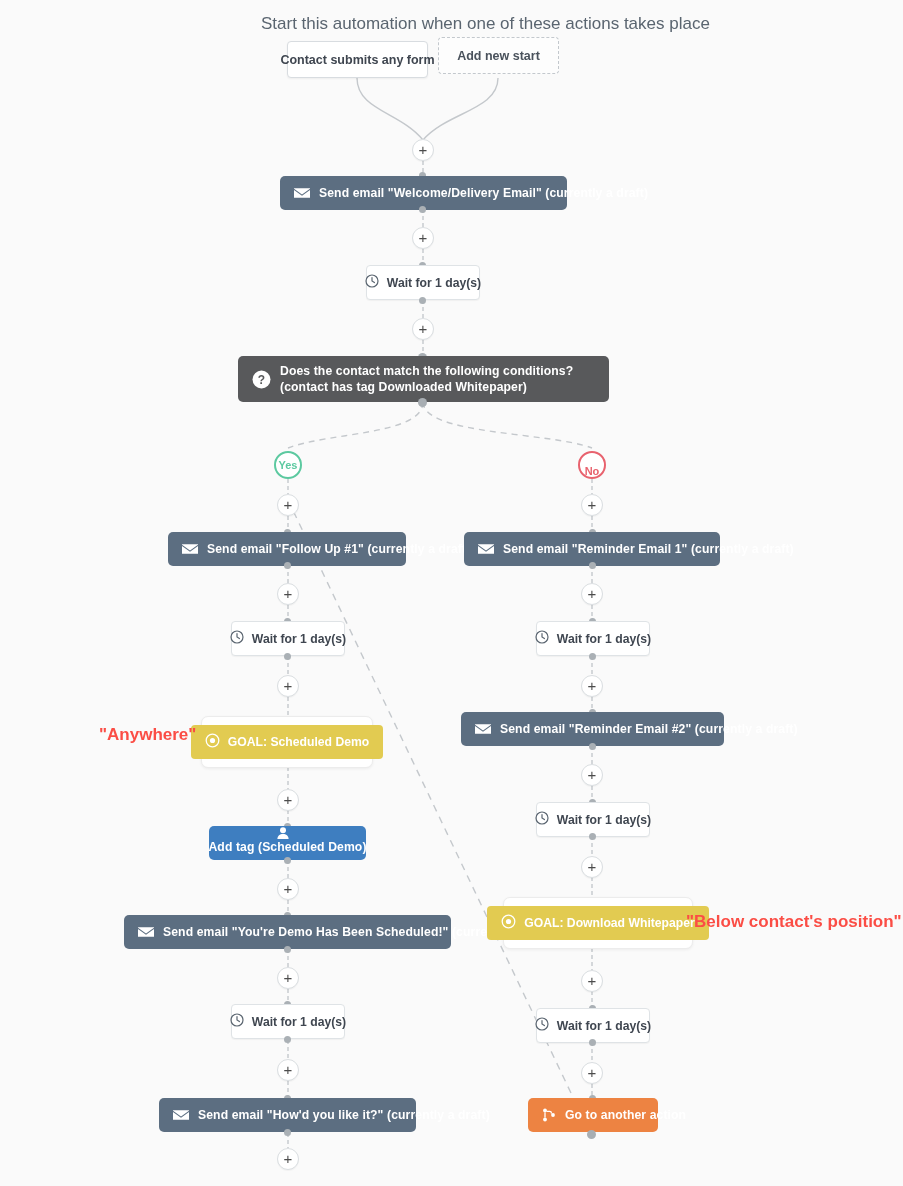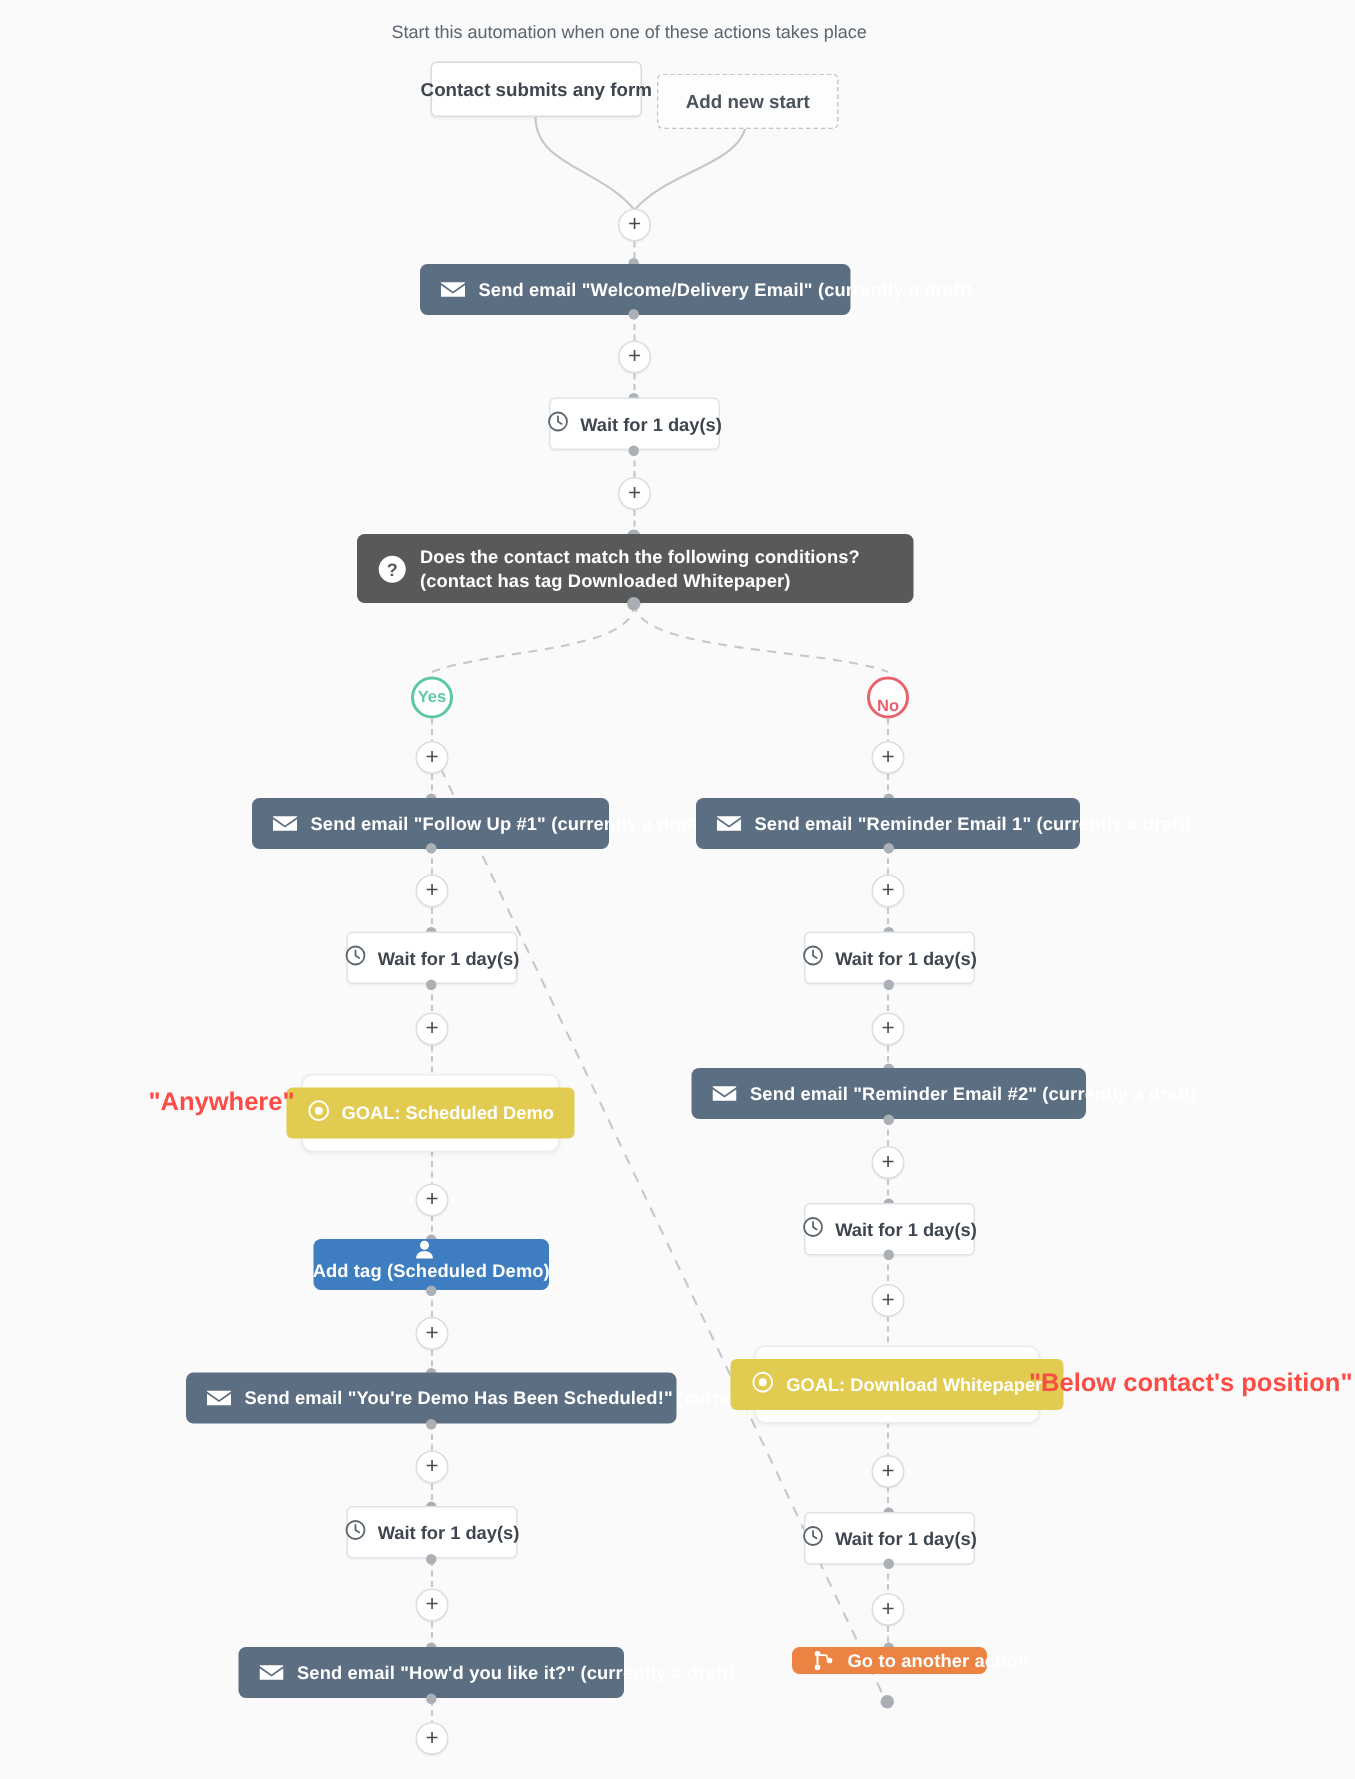--- a/index.html
+++ b/index.html
@@ -21,21 +21,21 @@
     left: 0; top: 0;
     width: 903px; height: 1186px;
     pointer-events: none;
   }
   .layer { position: absolute; left:0; top:0; width:903px; height:1186px; }
 
   
   .headline {
     position: absolute;
     color: #5a6570;
-    font-size: 12px;
+    font-size: 17px;
     white-space: nowrap;
   }
 
   
   .start-box {
     position: absolute;
     background: #ffffff;
     border: 1px solid #d8dce0;
     border-radius: 4px;
     display: flex;
@@ -232,21 +232,21 @@
     </g>
   </svg>
 
   <div class="layer">
 
     <div class="headline" style="left:261px; top:14px;">Start this automation when one of these actions takes place</div>
 
     <div class="start-box" style="left:287px; top:41px; width:141px; height:37px;">
       <span>Contact submits any form</span>
     </div>
-    <div class="start-box dashed" style="left:438px; top:49px; width:121px; height:37px;text-align:right;">
+    <div class="start-box dashed" style="left:438px; top:37px; width:121px; height:37px;text-align:right;">
       <span>Add new start</span>
     </div>
 
     <div class="plus" style="left:412px; top:139px;">
       <span>+</span>
     </div>
 
     <div class="dot" style="left:419px; top:172px;"></div>
     <div class="node node-email" style="left:280px; top:176px; width:287px; height:34px;">
       <span class="nicon">
@@ -502,21 +502,21 @@
       </span>
       <span>Wait for 1 day(s)</span>
     </div>
     <div class="dot" style="left:589px; top:1039px;"></div>
 
     <div class="plus" style="left:581px; top:1062px;">
       <span>+</span>
     </div>
 
     <div class="dot" style="left:589px; top:1095px;"></div>
-    <div class="node node-goto" style="left:528px; top:1098px; width:130px; height:18px;">
+    <div class="node node-goto" style="left:528px; top:1098px; width:130px; height:34px;">
       <span class="nicon">
         <svg width="14" height="14" viewBox="0 0 14 14">
           <circle cx="3" cy="2.5" r="1.9" fill="#fff"></circle>
           <circle cx="3" cy="11.5" r="1.9" fill="#fff"></circle>
           <circle cx="11" cy="7" r="1.9" fill="#fff"></circle>
           <path d="M3 4.4v5.2M4.6 3.4h3.2a1.6 1.6 0 0 1 1.6 1.6v.6" stroke="#fff" stroke-width="1.3" fill="none"></path>
         </svg>
       </span>
       <span>Go to another action</span>
     </div>

